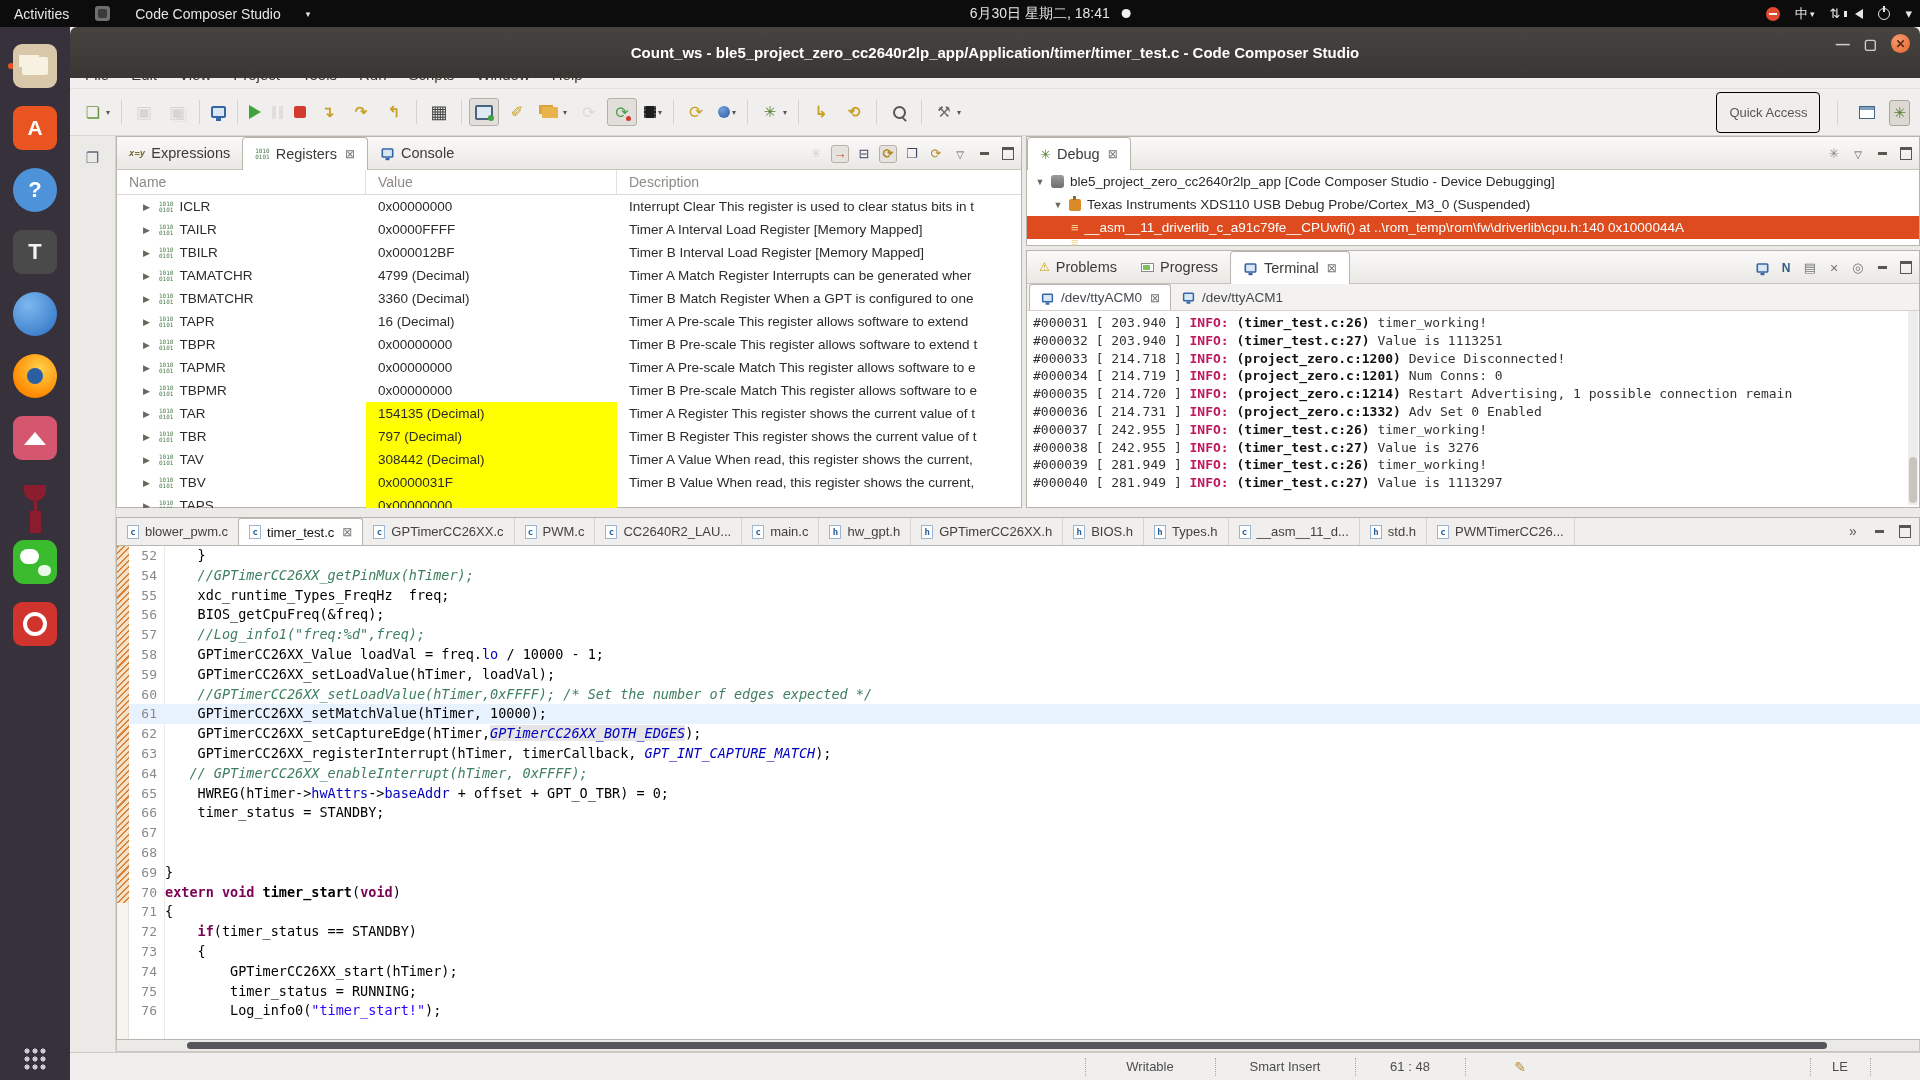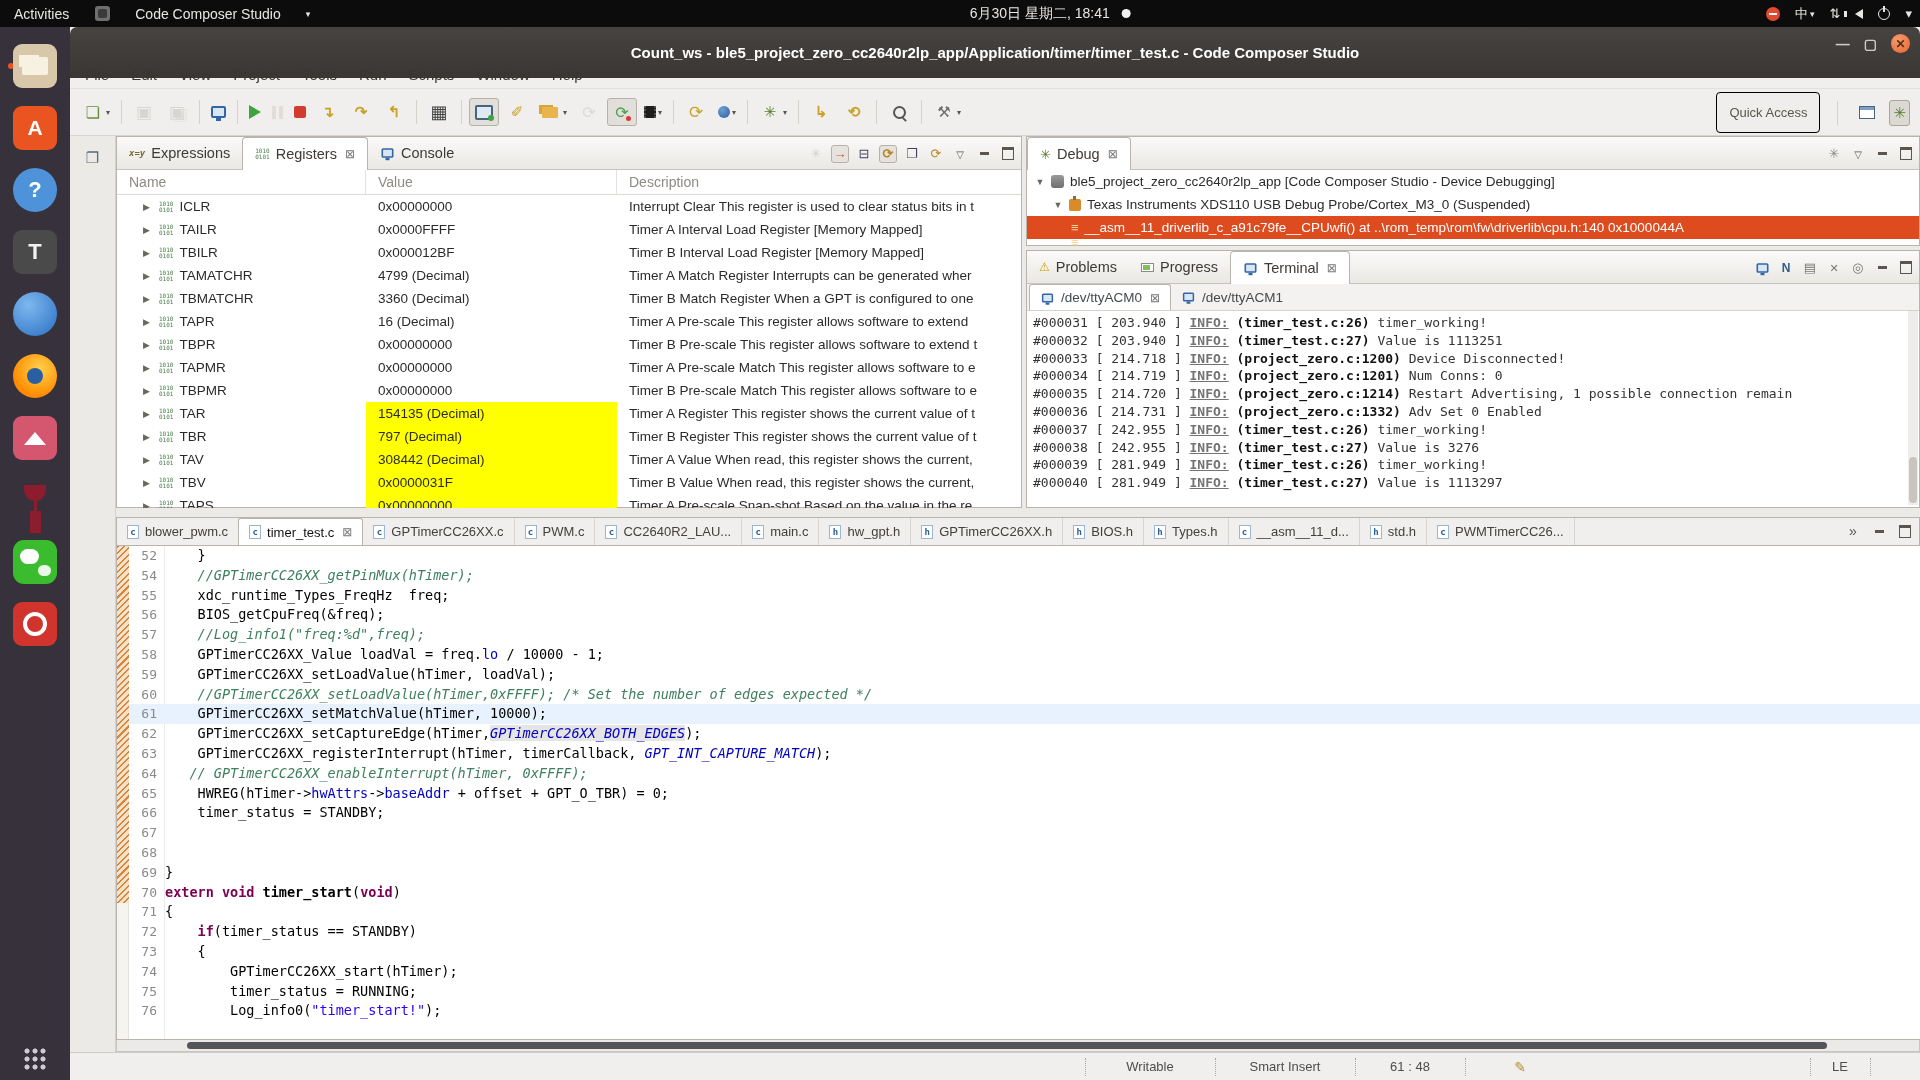--- a/index.html
+++ b/index.html
@@ -179,21 +179,21 @@
   .dbg-ic-probe{width:12px;height:12px;background:#d98b2a;border-radius:2px;position:relative;}
   .dbg-ic-probe::after{content:"";position:absolute;left:4px;top:-3px;width:3px;height:4px;background:#8a6d3b;}
   .dbg-ic-frame{color:#f5d79a;font-size:13px;font-weight:bold;}
 
   
   .termtab-row{height:27px;background:#f4f2f0;border-bottom:1px solid #d5d1cb;display:flex;align-items:flex-end;padding-left:2px;}
   .termtab{display:flex;align-items:center;gap:6px;height:26px;padding:0 10px;font-size:13.5px;color:#44494e;}
   .termtab.active{background:#fff;border:1px solid #b9b4ad;border-bottom:none;border-radius:3px 3px 0 0;}
   #term-body{position:relative;font-family:"DejaVu Sans Mono",monospace;font-size:13px;line-height:17.8px;color:#333;
     padding:3px 0 0 6px;overflow:hidden;white-space:pre;}
-  .tl-level{color:#737373;font-weight:bold;text-decoration:underline;}
+  .tl-level{color:#be185d;font-weight:bold;}
   .tl-src{font-weight:bold;color:#111;}
   #term-scroll{position:absolute;right:1px;top:60px;bottom:2px;width:10px;background:#efedeb;}
   #term-thumb{position:absolute;left:1px;bottom:2px;width:8px;height:46px;background:#c8c4be;border-radius:4px;}
 
   
   #etab-row{position:absolute;left:46px;top:490px;width:1804px;height:28px;background:#f0efed;border:1px solid #b9b4ad;border-bottom:none;
     display:flex;align-items:flex-end;}
   .etab{display:flex;align-items:center;gap:6px;height:27px;padding:0 10px;font-size:13px;color:#44413c;border-right:1px solid #d8d4cf;white-space:nowrap;}
   .etab.active{background:#fff;border:1px solid #b9b4ad;border-bottom:none;margin-left:-1px;border-radius:3px 3px 0 0;color:#111;}
   .ficon{width:12px;height:14px;border:1px solid #9db6cf;background:#fff;font:bold 9px "DejaVu Sans Mono",monospace;color:#2a6099;
@@ -643,21 +643,20 @@
           <span class="cell c-desc">Timer B Value When read, this register shows the current,</span>
         </div>
         <div class="reg-row">
           <span class="cell c-name">
             <span class="twisty">▶</span>
             <span class="bin">1010
 0101</span>
             <span>TAPS</span>
           </span>
           <span class="cell c-value hl">0x00000000</span>
-          <span class="cell c-desc">Timer A Pre-scale Snap-shot  Based on the value in the re</span>
         </div>
       </div>
   </div>
 
   <div class="view" id="debug-view" style="left:956px;top:109px;width:894px;height:110px;">
     <div class="vtab-row" id="dbg-tabs">
         <div class="vtab active">
           <span class="vicon vi-debug-icon"></span>
           <span>Debug</span>
           <span class="vclose">⊠</span>

